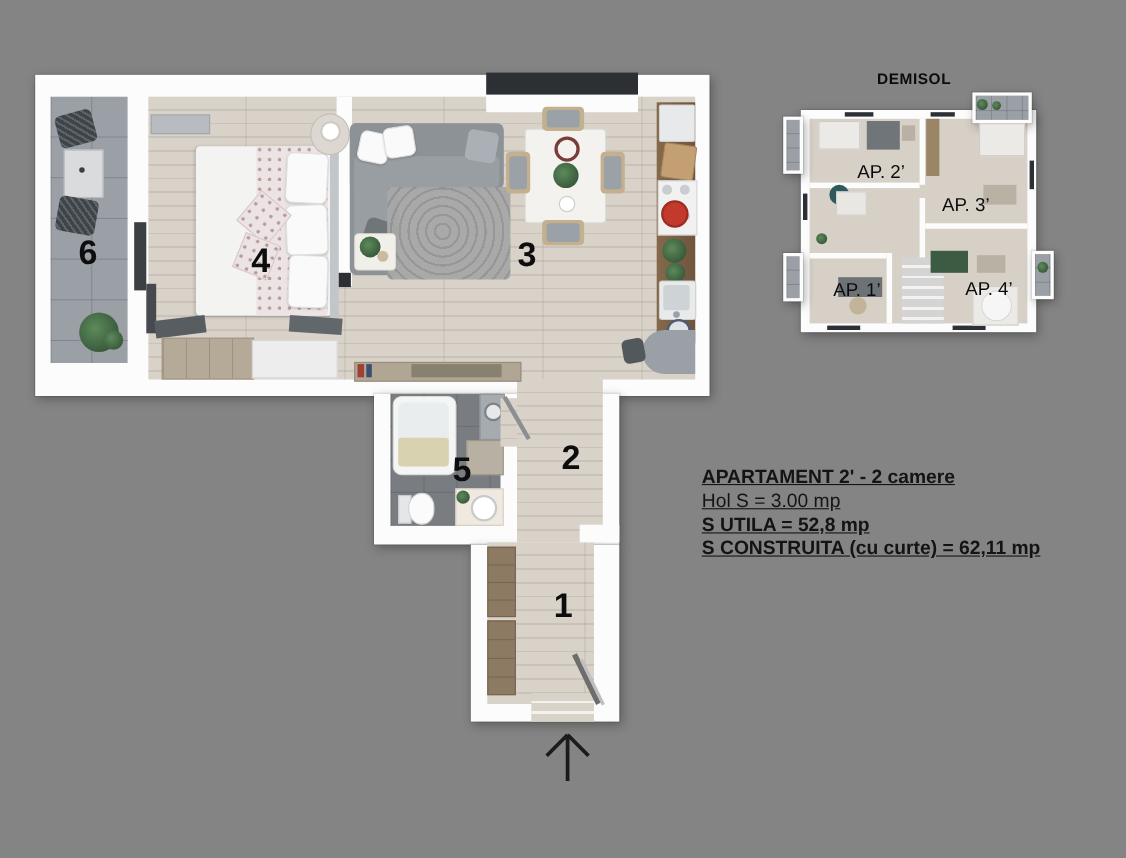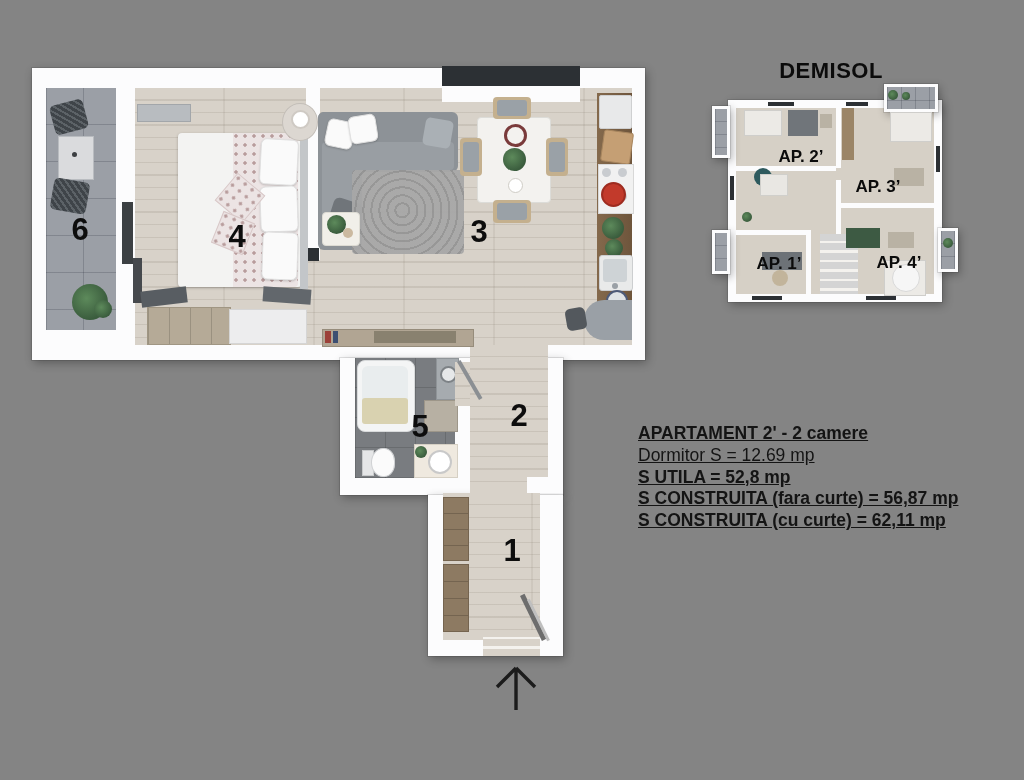--- a/index.html
+++ b/index.html
@@ -21,22 +21,22 @@
   .tile{position:absolute;background-color:var(--tile);
         background-image:linear-gradient(0deg,rgba(40,45,55,.22) 1px,transparent 1px),
                          linear-gradient(90deg,rgba(40,45,55,.22) 1px,transparent 1px);
         background-size:37px 37px;}
   .bathf{position:absolute;background-color:var(--bath);
         background-image:linear-gradient(0deg,rgba(0,0,0,.13) 1px,transparent 1px),
                          linear-gradient(90deg,rgba(0,0,0,.13) 1px,transparent 1px);
         background-size:30px 30px;}
   .dark{position:absolute;background:var(--windowDark);}
   .roomnum{position:absolute;transform:translate(-50%,-50%);font-weight:bold;font-size:31px;color:#0d0d0d;}
-  .inset-label{position:absolute;transform:translate(-50%,-50%);font-weight:bold;font-size:17px;color:#0b0b0b;white-space:nowrap;}
-  .demisol-title{position:absolute;transform:translate(-50%,-50%);font-weight:bold;font-size:22px;letter-spacing:.5px;color:#0b0b0b;}
+  .inset-label{position:absolute;transform:translate(-50%,-50%);font-weight:normal;font-size:17px;color:#0b0b0b;white-space:nowrap;}
+  .demisol-title{position:absolute;transform:translate(-50%,-50%);font-weight:bold;font-size:14px;letter-spacing:.5px;color:#0b0b0b;}
   .info{position:absolute;left:638px;top:423px;font-size:17.5px;line-height:21.8px;color:var(--text);}
   .info div{white-space:pre;text-decoration:underline;}
   .info .b{font-weight:bold;}
   .chairdark{background:repeating-linear-gradient(45deg,#3f4449 0 3px,#5c6267 3px 5px);border-radius:5px;}
   .dots{background-color:#ece4e4;background-image:radial-gradient(circle at 3px 3px,#b89c9c 1.5px,transparent 1.8px);background-size:9px 9px;}
   .pillow{background:#fafafa;border:1px solid #e0e0e0;border-radius:6px;box-shadow:0 1px 2px rgba(0,0,0,.18);}
   .plant{border-radius:50%;background:radial-gradient(circle at 40% 40%,#5d8a5b,#3a5c3d 70%);}
   .rug{background:repeating-radial-gradient(circle at 45% 48%,#a7a7a7 0 6px,#949494 6px 8px);border-radius:4px;opacity:.95;}
   .stairs{background-color:var(--wood);background-image:repeating-linear-gradient(180deg,transparent 0 7px,#f4f2ee 7px 9.5px);}
 </style>
@@ -219,19 +219,18 @@
     <div class="a plant" style="left:243px;top:198px;width:10px;height:10px;"></div>
 
     <div class="inset-label" style="left:101px;top:117px;">AP. 2’</div>
     <div class="inset-label" style="left:178px;top:147px;">AP. 3’</div>
     <div class="inset-label" style="left:79px;top:224px;">AP. 1’</div>
     <div class="inset-label" style="left:199px;top:223px;">AP. 4’</div>
   </div>
 
   <div class="info">
     <div class="b">APARTAMENT 2' - 2 camere</div>
-    <div>Dormitor S = 12.69 mp</div>
+    <div>Hol S = 3.00 mp</div>
     <div class="b">S UTILA = 52,8 mp</div>
-    <div class="b">S CONSTRUITA (fara curte) = 56,87 mp</div>
     <div class="b">S CONSTRUITA (cu curte) = 62,11 mp</div>
   </div>
 
 </div>
 
 </body></html>

